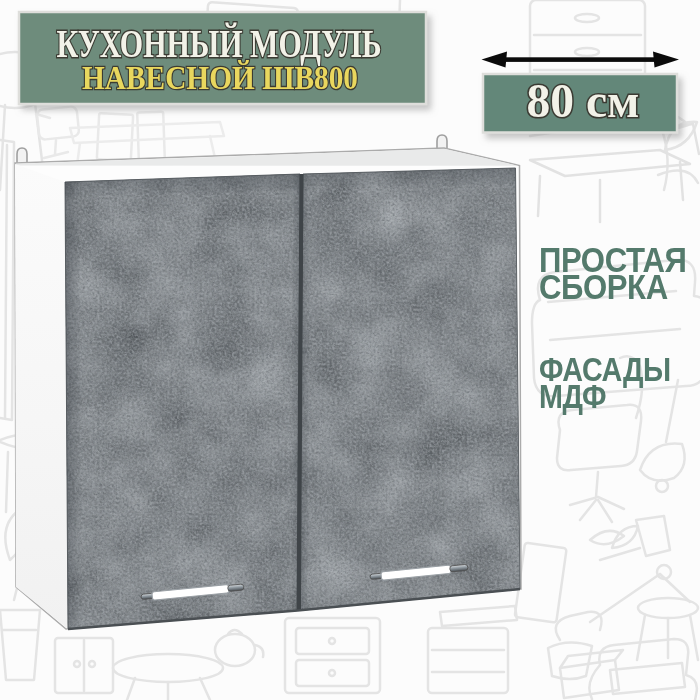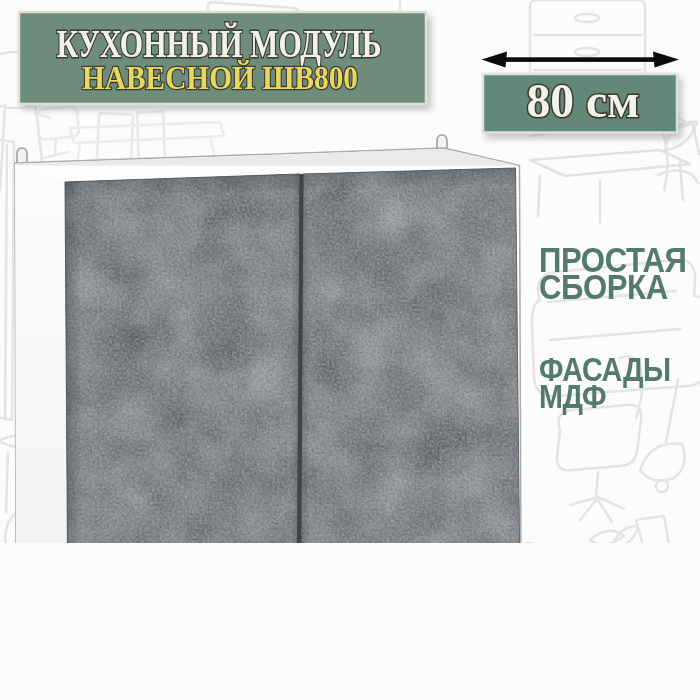--- a/index.html
+++ b/index.html
@@ -1,17 +1,17 @@
 <!DOCTYPE html>
 <html><head>
 <meta charset="utf-8">
 <style>
   html,body{margin:0;padding:0;}
   body{width:700px;height:700px;overflow:hidden;background:#fcfcfc;font-family:"Liberation Sans",sans-serif;}
-  .page{position:relative;width:700px;height:543px;overflow:hidden;}
+  .page{position:relative;width:700px;height:700px;overflow:hidden;}
   svg{position:absolute;left:0;top:0;}
   .feat{position:absolute;color:#547a6c;font-weight:bold;line-height:27px;transform-origin:left top;letter-spacing:-0.5px;}
   .f1{font-size:35px;transform:scaleX(0.89);}
   .f2{font-size:33px;transform:scaleX(0.87);}
 </style>
 </head>
 <body>
 <div class="page">
 <svg width="700" height="700" viewBox="0 0 700 700">
   <defs>

